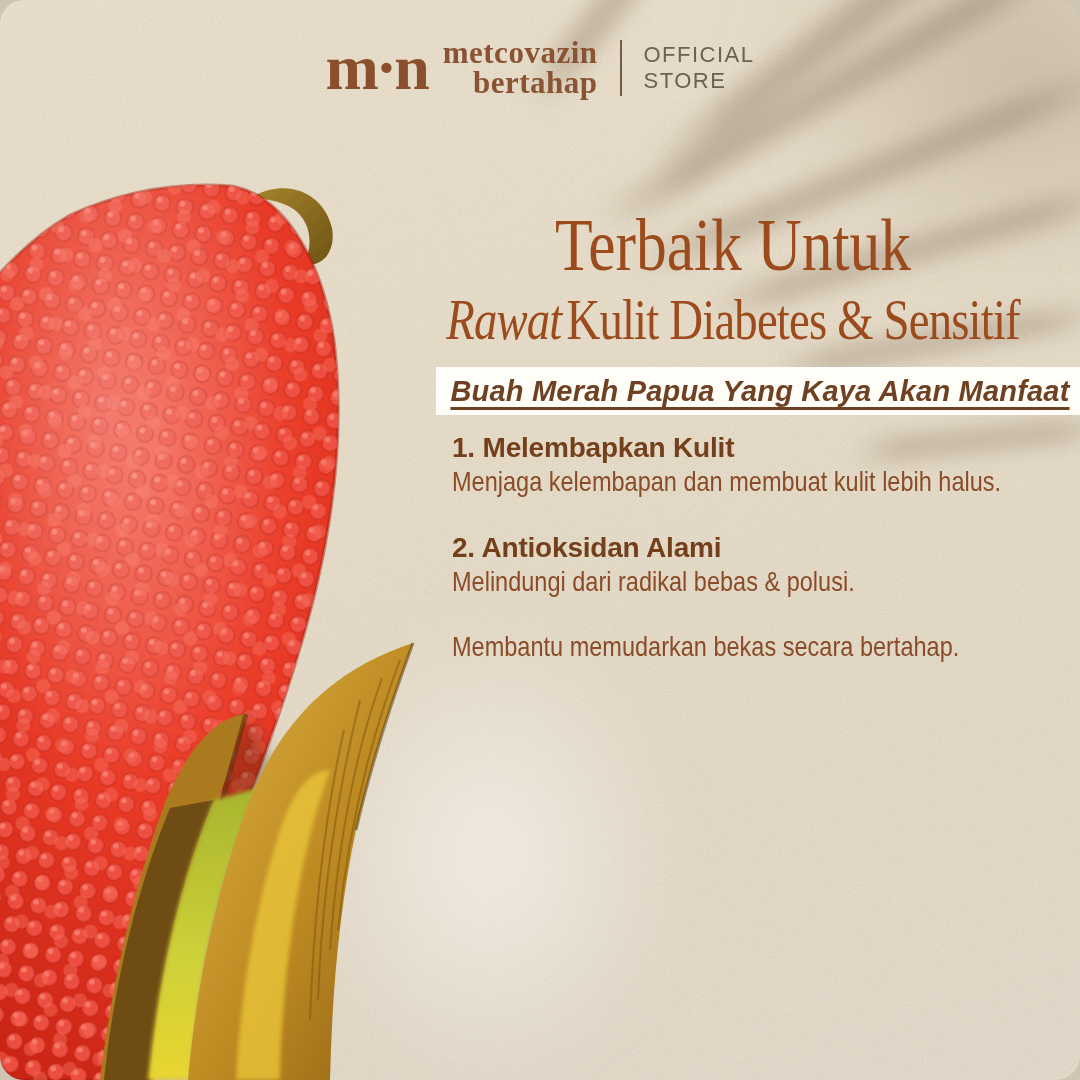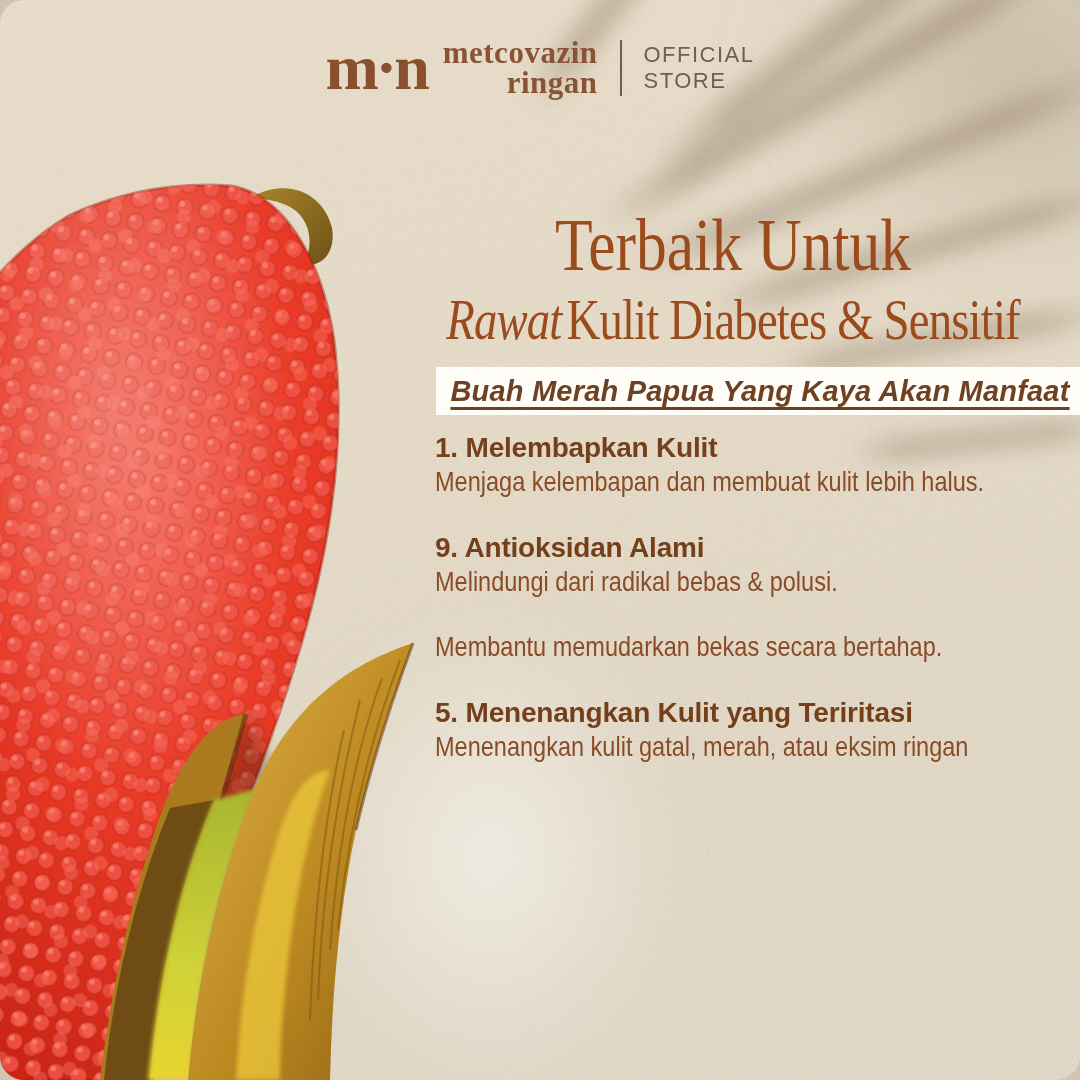--- a/index.html
+++ b/index.html
@@ -28,21 +28,21 @@
   .heading .h1{font-size:75px;line-height:78px;letter-spacing:0;}
   .heading .h2{font-size:57px;line-height:62px;margin-top:5px;letter-spacing:-1px;}
   .heading .h2 em{font-style:italic;margin-right:6px;}
   
   .subtitle-box{position:absolute;left:436px;top:367px;width:648px;height:48px;
     background:#fffdf8;display:flex;align-items:center;justify-content:center;}
   .subtitle{font-size:29px;font-weight:700;font-style:italic;color:#6e4123;letter-spacing:.2px;
     text-decoration:underline;text-decoration-thickness:2.5px;text-underline-offset:6px;text-decoration-skip-ink:none;}
   
   .benefits{position:absolute;left:435px;top:430px;width:640px;}
-  .benefit-item{margin-bottom:31px;}
+  .benefit-item{margin-bottom:31px;margin-left:17px;}
   .benefit-title{font-size:28px;line-height:35px;font-weight:700;color:#74401c;letter-spacing:-.2px;}
   .benefit-desc{font-size:28px;line-height:34px;font-weight:400;color:#8a4c28;
     transform:scaleX(.84);transform-origin:0 50%;white-space:nowrap;}
 </style>
 </head>
 <body>
 
 <div class="canvas">
 
   <svg class="layer" width="1080" height="1080" aria-hidden="true">
@@ -156,21 +156,21 @@
       <path d="M 360 700 C 338 790, 322 890, 318 1000"></path>
       <path d="M 344 730 C 326 810, 314 910, 310 1020"></path>
     </g>
     <path d="M 413 643 C 392 700, 372 760, 356 830" stroke="#5f3c0c" stroke-width="3" stroke-opacity=".55" fill="none"></path>
   </svg>
 
   <header class="logo-row">
     <span class="monogram">m·n</span>
     <div class="brand-name">
       <div>metcovazin</div>
-      <div>ringan</div>
+      <div>bertahap</div>
     </div>
     <div class="logo-divider"></div>
     <div class="store">
       <div>OFFICIAL</div>
       <div>STORE</div>
     </div>
   </header>
 
   <div class="heading">
     <div class="h1">Terbaik Untuk</div>
@@ -180,25 +180,21 @@
   <div class="subtitle-box">
     <span class="subtitle">Buah Merah Papua Yang Kaya Akan Manfaat</span>
   </div>
 
   <div class="benefits">
     <div class="benefit-item">
       <div class="benefit-title">1. Melembapkan Kulit</div>
       <div class="benefit-desc">Menjaga kelembapan dan membuat kulit lebih halus.</div>
     </div>
     <div class="benefit-item">
-      <div class="benefit-title">9. Antioksidan Alami</div>
+      <div class="benefit-title">2. Antioksidan Alami</div>
       <div class="benefit-desc">Melindungi dari radikal bebas &amp; polusi.</div>
     </div>
     <div class="benefit-item">
       <div class="benefit-desc">Membantu memudarkan bekas secara bertahap.</div>
     </div>
-    <div class="benefit-item">
-      <div class="benefit-title">5. Menenangkan Kulit yang Teriritasi</div>
-      <div class="benefit-desc">Menenangkan kulit gatal, merah, atau eksim ringan</div>
-    </div>
   </div>
 
 </div>
 
 </body></html>

